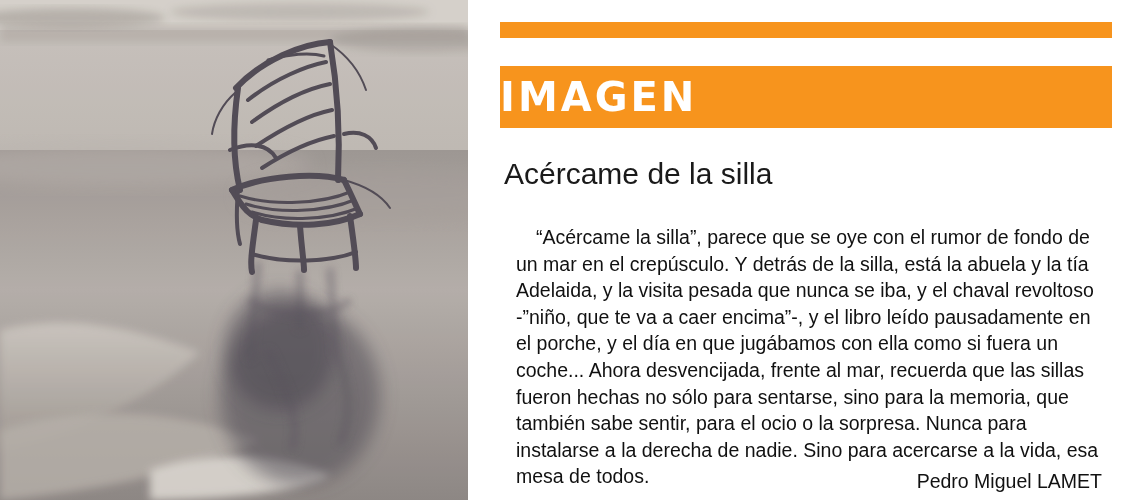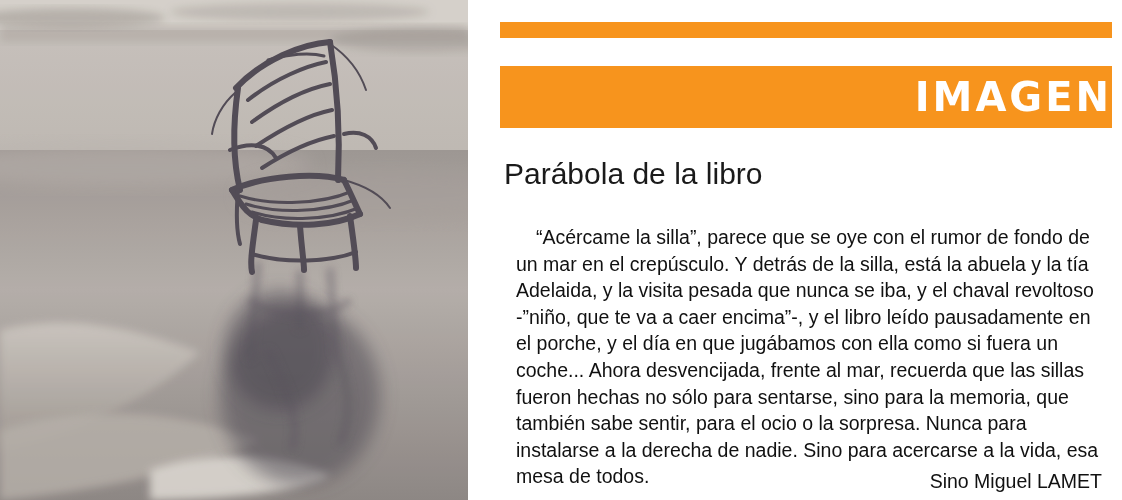--- a/index.html
+++ b/index.html
@@ -55,21 +55,21 @@
 
   .banner {
     position: absolute;
     left: 0;
     top: 66px;
     width: 612px;
     height: 62px;
     background: #f7941d;
     display: flex;
     align-items: center;
-    justify-content: flex-end;
+    justify-content: flex-start;
   }
   .banner-text {
     color: #ffffff;
     font-family: "DejaVu Sans", sans-serif;
     font-weight: bold;
     font-size: 40px;
     letter-spacing: 3px;
   }
 
   .title {
@@ -214,22 +214,22 @@
   </div>
 
   <div class="right">
 
     <div class="bar-thin"></div>
 
     <div class="banner">
       <span class="banner-text">IMAGEN</span>
     </div>
 
-    <h1 class="title">Parábola de la libro</h1>
+    <h1 class="title">Acércame de la silla</h1>
 
     <div class="body-text">
       <p><span class="indent"></span><span>“Acércame la silla”, parece que se oye con el rumor de fondo de un mar en el crepúsculo. Y detrás de la silla, está la abuela y la tía Adelaida, y la visita pesada que nunca se iba, y el chaval revoltoso -”niño, que te va a caer encima”-, y el libro leído pausadamente en el porche, y el día en que jugábamos con ella como si fuera un coche... Ahora desvencijada, frente al mar, recuerda que las sillas fueron hechas no sólo para sentarse, sino para la memoria, que también sabe sentir, para el ocio o la sorpresa. Nunca para instalarse a la derecha de nadie. Sino para acercarse a la vida, esa mesa de todos.</span></p>
     </div>
 
-    <div class="byline">Sino Miguel LAMET</div>
+    <div class="byline">Pedro Miguel LAMET</div>
   </div>
 
 </div>
 
 </body></html>

